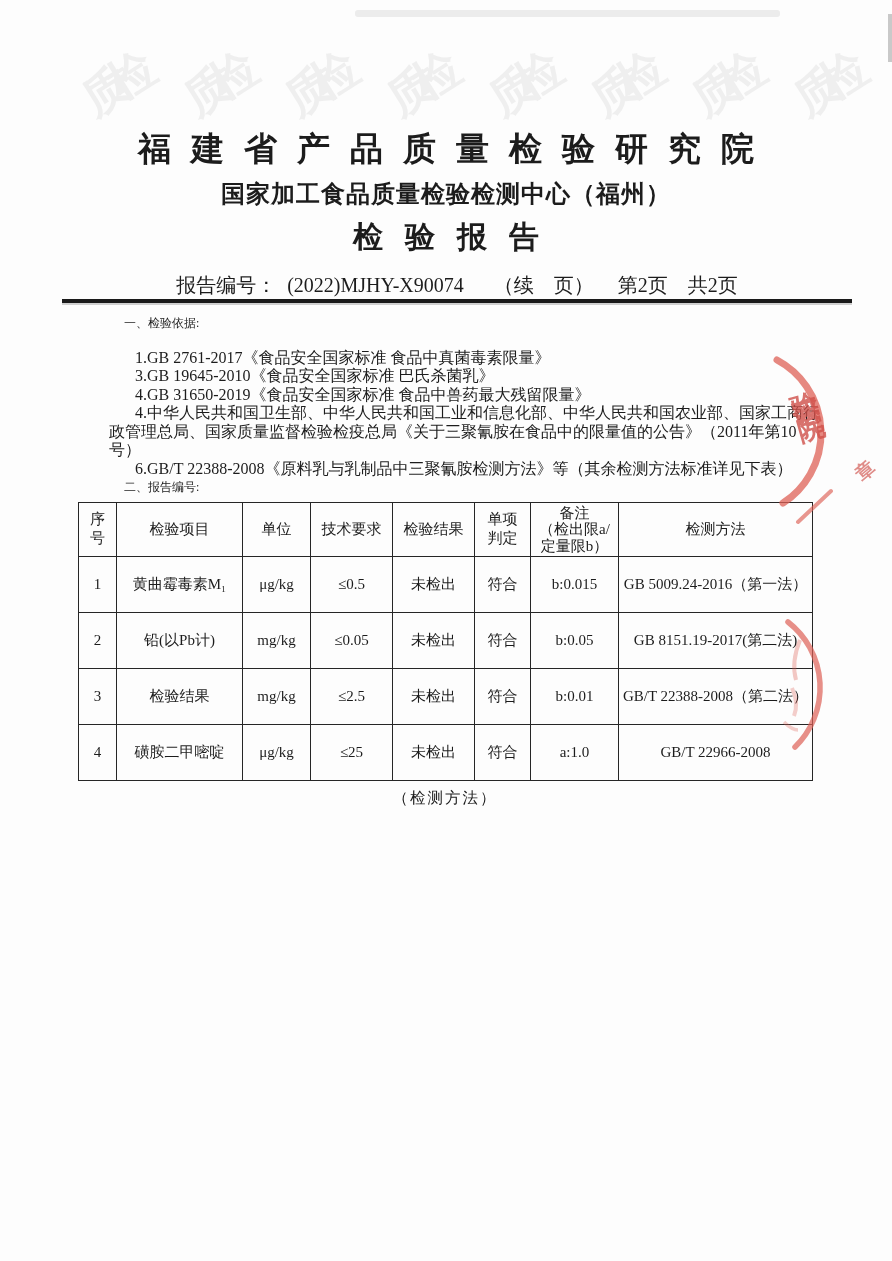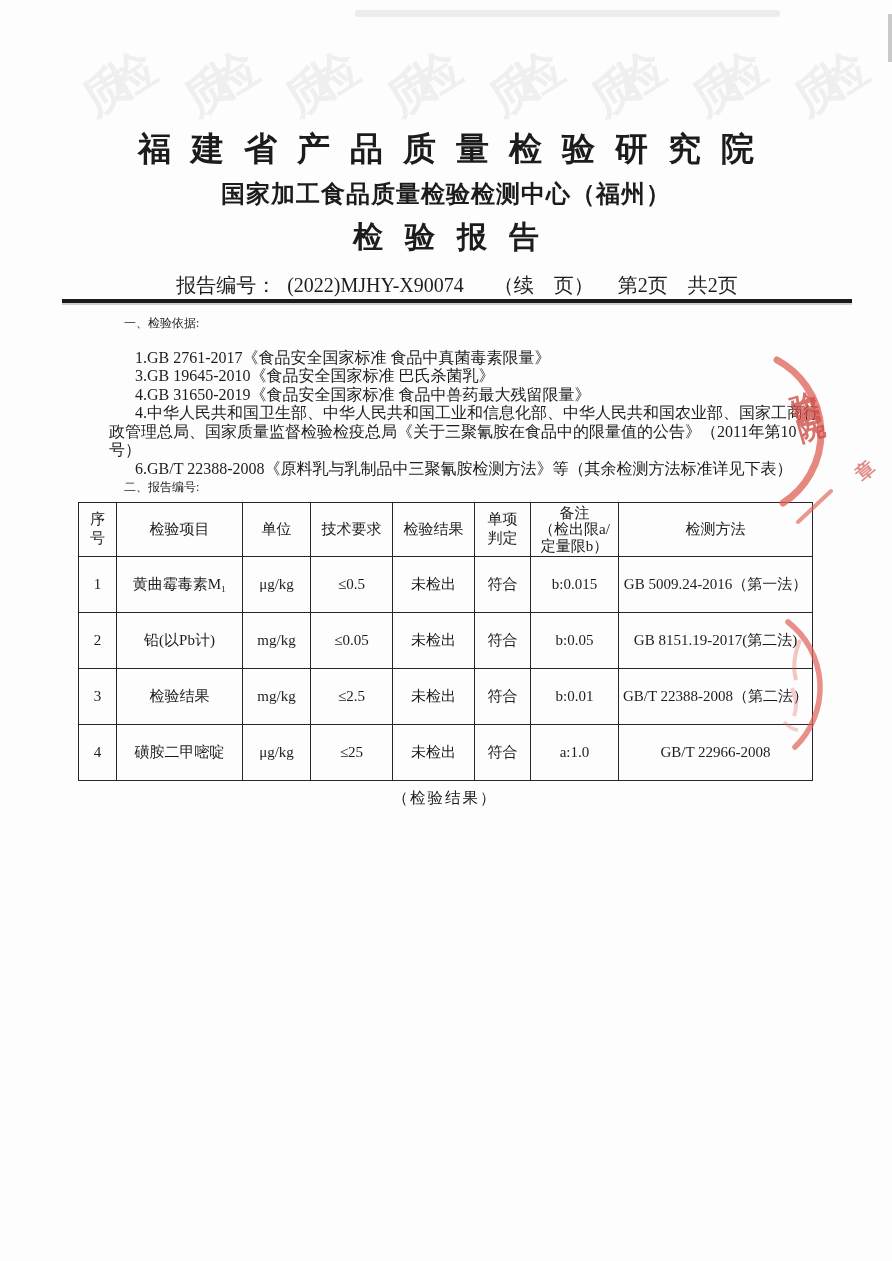--- a/index.html
+++ b/index.html
@@ -166,21 +166,21 @@
           <td>μg/kg</td>
           <td>≤25</td>
           <td>未检出</td>
           <td>符合</td>
           <td>a:1.0</td>
           <td class="tl">GB/T 22966-2008</td>
         </tr>
       </tbody>
     </table>
 
-    <div class="end-note">（检验结果）</div>
+    <div class="end-note">（检测方法）</div>
   </main>
 
   <svg class="stamp-layer" viewBox="0 0 892 1261" xmlns="http://www.w3.org/2000/svg">
     <path d="M 777 360 A 83 83 0 0 1 783 503" fill="none" stroke="#dd6055" stroke-width="7" stroke-linecap="round" opacity="0.75"></path>
     <path d="M 798 522 L 831 491" fill="none" stroke="#dd6055" stroke-width="4" stroke-linecap="round" opacity="0.65"></path>
     <path d="M 788 622 A 83 83 0 0 1 795 747" fill="none" stroke="#dd6055" stroke-width="5.5" stroke-linecap="round" opacity="0.7"></path>
     <path d="M 800 640 q -9 22 -4 40" fill="none" stroke="#dd6055" stroke-width="4" opacity="0.35"></path>
     <path d="M 792 688 q 7 15 2 28" fill="none" stroke="#dd6055" stroke-width="4" opacity="0.3"></path>
     <path d="M 784 722 q 8 8 14 8" fill="none" stroke="#dd6055" stroke-width="3.5" opacity="0.3"></path>
   </svg>

